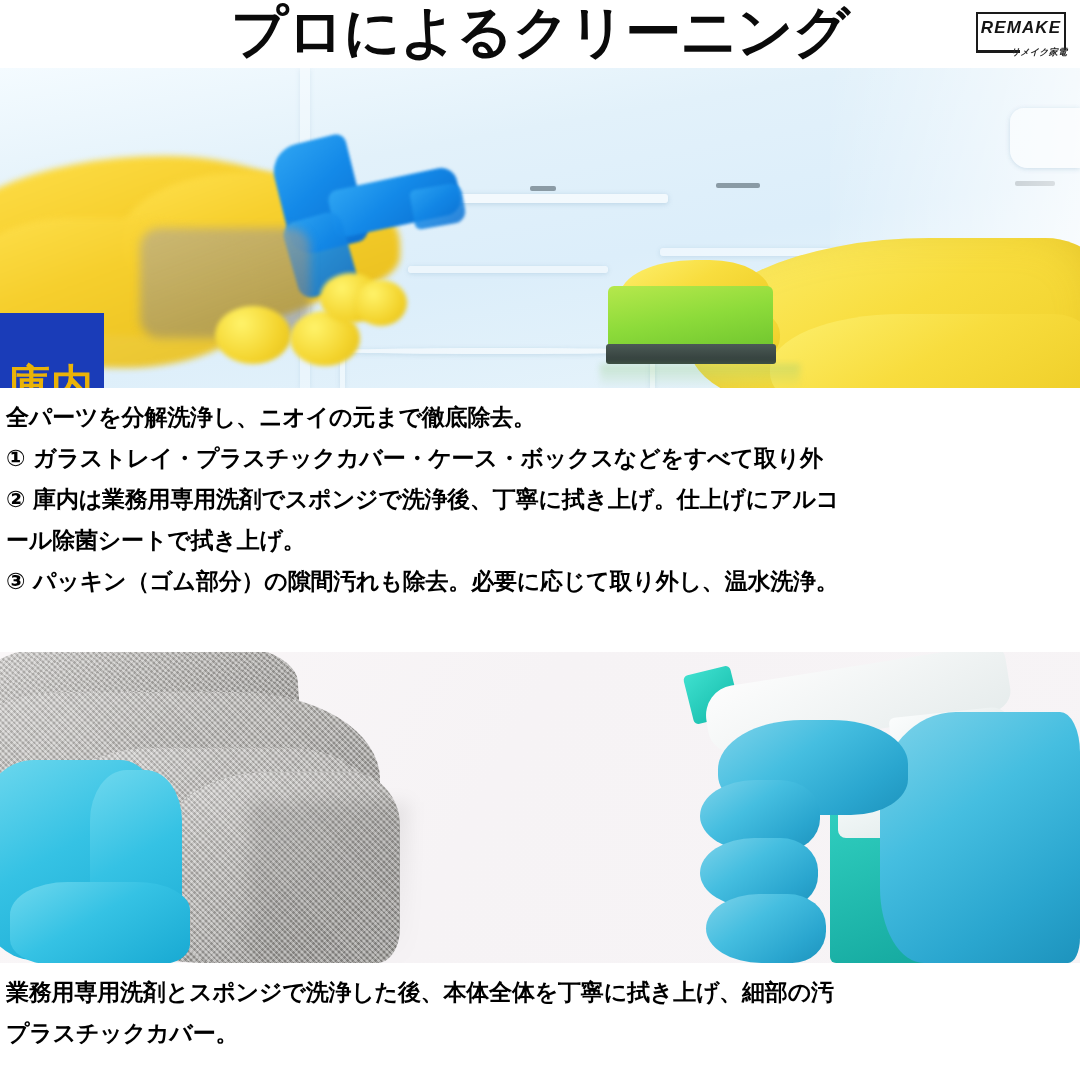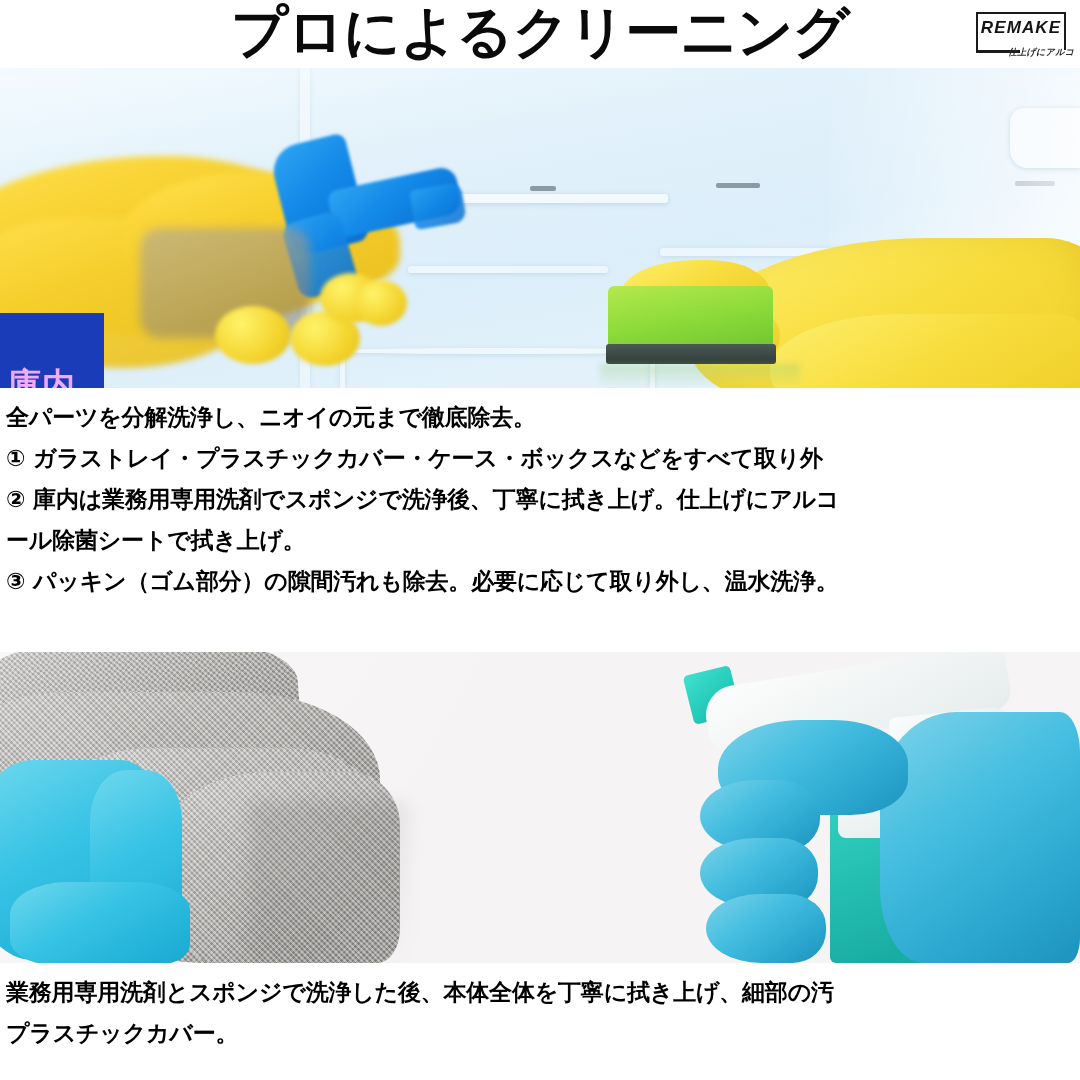--- a/index.html
+++ b/index.html
@@ -154,23 +154,23 @@
   }
 
   
   .badge{
     position:absolute;
     background:#1a3cb8;
     display:flex;align-items:center;
     box-sizing:border-box;
   }
   .badge-text{
-    color:#f0abfc;
+    color:#eab308;
     font-weight:bold;
-    font-size:33px;
+    font-size:42px;
     letter-spacing:1px;
     padding-left:8px;
     line-height:1;
     font-family:"DejaVu Sans","Liberation Sans",sans-serif;
     white-space:nowrap;
   }
   #badge-interior{left:0;top:245px;width:104px;height:143px;}
 
   
   .textblock{
@@ -198,21 +198,21 @@
 
 <div class="page">
 
   <div class="header">
     <div class="title">プロによるクリーニング</div>
 
     <div class="logo">
       <div class="logo-frame"></div>
       <div class="logo-underline"></div>
       <div class="logo-word">REMAKE</div>
-      <div class="logo-sub">仕上げにアルコ</div>
+      <div class="logo-sub">リメイク家電</div>
     </div>
   </div>
 
   <div class="photo" id="photo-top">
     <div class="fridge-bg"></div>
 
     <div class="fridge-shelf" style="left:300px;top:0px;width:10px;height:320px;opacity:.55;"></div>
     <div class="fridge-shelf" style="left:418px;top:126px;width:250px;height:9px;border-radius:3px;"></div>
     <div class="fridge-shelf" style="left:408px;top:198px;width:200px;height:7px;border-radius:3px;opacity:.8;"></div>
     <div class="fridge-shelf" style="left:660px;top:180px;width:420px;height:8px;border-radius:3px;opacity:.75;"></div>

